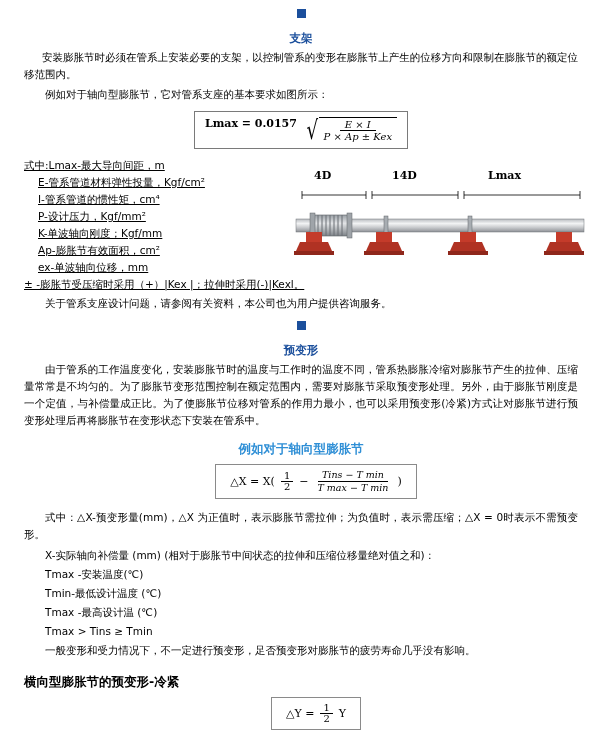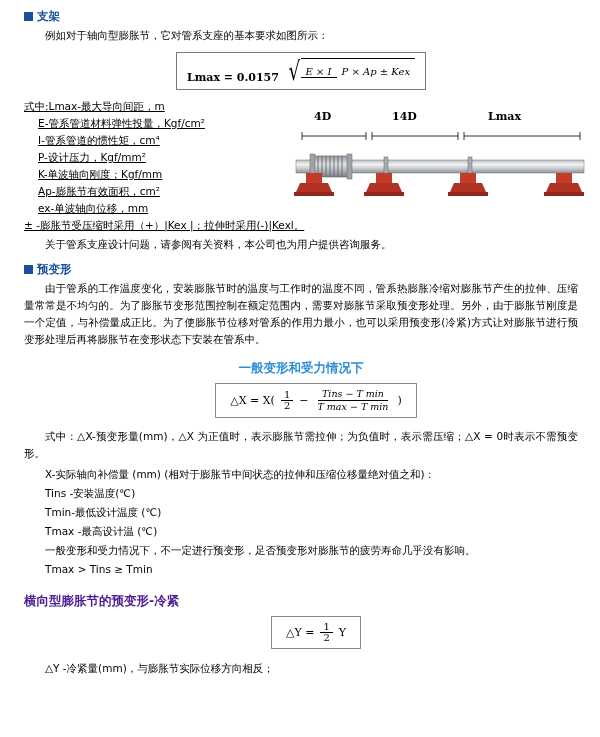--- a/index.html
+++ b/index.html
@@ -41,54 +41,55 @@
   .indent {
     text-indent: 21px;
   }
   .section-head {
     font-size: 11.5px;
     font-weight: bold;
     color: #1b4f9c;
     margin: 9px 0 3px 0;
     display: flex;
     align-items: center;
-    gap: 4px;
+    gap: 13px;
+    flex-direction: column;
   }
   .sq {
     display: inline-block;
     width: 9px;
     height: 9px;
     background: #1b4f9c;
     flex: 0 0 auto;
   }
   .sub-head {
     font-size: 12.5px;
     font-weight: bold;
     color: #2f8fd6;
     margin: 12px 0 6px 0;
     text-align: center;
     font-family: "DejaVu Sans", sans-serif;
   }
   .sub-head-left {
     font-size: 12.5px;
     font-weight: bold;
-    color: #4c1d95;
+    color: #000000;
     margin: 13px 0 6px 0;
     text-align: left;
   }
   .formula-wrap {
     display: flex;
     justify-content: center;
     margin: 8px 0 8px 0;
   }
   .formula-box {
     border: 1px solid #7a7a7a;
     padding: 5px 10px 5px 10px;
     display: inline-flex;
-    align-items: flex-end;
+    align-items: flex-start;
     font-family: "DejaVu Serif", serif;
     font-size: 11px;
     background: #fff;
   }
   .fbold {
     font-weight: bold;
     margin-right: 4px;
   }
   .radical {
     display: inline-flex;
@@ -96,20 +97,21 @@
     margin-left: 3px;
   }
   .radical .sign {
     font-size: 26px;
     line-height: 26px;
     margin-right: -2px;
     transform: scaleX(0.7);
   }
   .frac {
     display: inline-flex;
+    flex-direction: column;
     align-items: center;
     border-top: 1px solid #000;
     padding-top: 0px;
     font-style: italic;
   }
   .frac .num {
     padding: 1px 5px 0 5px;
     border-bottom: 1px solid #000;
     font-size: 10px;
   }
@@ -218,20 +220,23 @@
 <div class="page">
 
 
   <div class="content">
 
     <div class="section-head">
       <span class="sq"></span>
       <span>支架</span>
     </div>
 
+    <p>
+      <span style="display:inline-block;width:18px;"></span><span>安装膨胀节时必须在管系上安装必要的支架，以控制管系的变形在膨胀节上产生的位移方向和限制在膨胀节的额定位移范围内。</span>
+    </p>
 
     <p class="indent">例如对于轴向型膨胀节，它对管系支座的基本要求如图所示：</p>
 
     <div class="formula-wrap">
       <div class="formula-box">
         <span class="fbold">Lmax = 0.0157</span>
         <span class="radical">
           <span class="sign">√</span>
           <span class="frac">
             <span class="num">E × I</span>
@@ -332,45 +337,45 @@
 
     <p class="indent tight">关于管系支座设计问题，请参阅有关资料，本公司也为用户提供咨询服务。</p>
 
     <div class="section-head">
       <span class="sq"></span>
       <span>预变形</span>
     </div>
 
     <p class="indent">由于管系的工作温度变化，安装膨胀节时的温度与工作时的温度不同，管系热膨胀冷缩对膨胀节产生的拉伸、压缩量常常是不均匀的。为了膨胀节变形范围控制在额定范围内，需要对膨胀节采取预变形处理。另外，由于膨胀节刚度是一个定值，与补偿量成正比。为了使膨胀节位移对管系的作用力最小，也可以采用预变形(冷紧)方式让对膨胀节进行预变形处理后再将膨胀节在变形状态下安装在管系中。</p>
 
-    <div class="sub-head">一般变形和受力情况下</div>
+    <div class="sub-head">例如对于轴向型膨胀节</div>
 
     <div class="center-formula">
       <div class="cf-box">
         <span>△X = X(</span>
         <span class="half">
           <span class="n">1</span>
           <span class="d">2</span>
         </span>
         <span>−</span>
         <span class="pfrac">
           <span class="n">Tins − T min</span>
           <span class="d">T max − T min</span>
         </span>
         <span>)</span>
       </div>
     </div>
 
     <p class="indent">式中：△X-预变形量(mm)，△X 为正值时，表示膨胀节需拉伸；为负值时，表示需压缩；△X = 0时表示不需预变形。</p>
     <p class="list-line">X-实际轴向补偿量 (mm) (相对于膨胀节中间状态的拉伸和压缩位移量绝对值之和)：</p>
-    <p class="list-line">Tins -安装温度(℃)</p>
+    <p class="list-line">Tmax -安装温度(℃)</p>
     <p class="list-line">Tmin-最低设计温度 (℃)</p>
     <p class="list-line">Tmax -最高设计温 (℃)</p>
+    <p class="list-line">Tmax &gt; Tins ≥ Tmin</p>
     <p class="list-line">一般变形和受力情况下，不一定进行预变形，足否预变形对膨胀节的疲劳寿命几乎没有影响。</p>
-    <p class="list-line">Tmax &gt; Tins ≥ Tmin</p>
 
     <div class="sub-head-left">横向型膨胀节的预变形-冷紧</div>
 
     <div class="center-formula">
       <div class="cf-box">
         <span>△Y =</span>
         <span class="half">
           <span class="n">1</span>
           <span class="d">2</span>
         </span>

